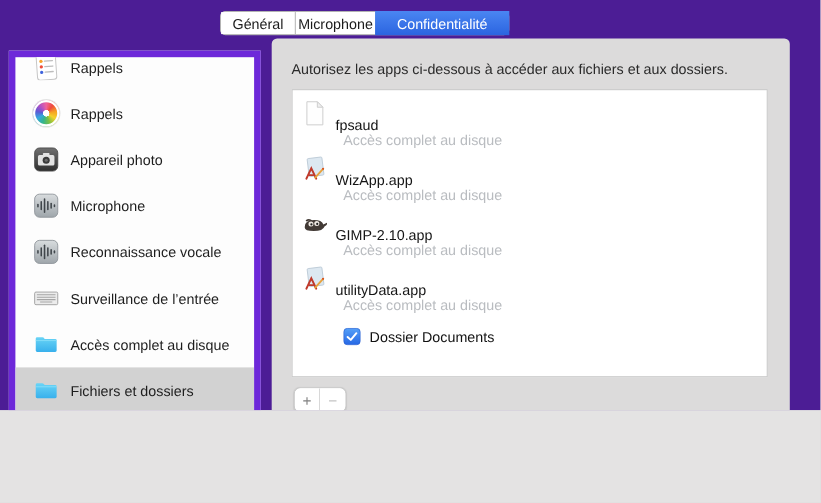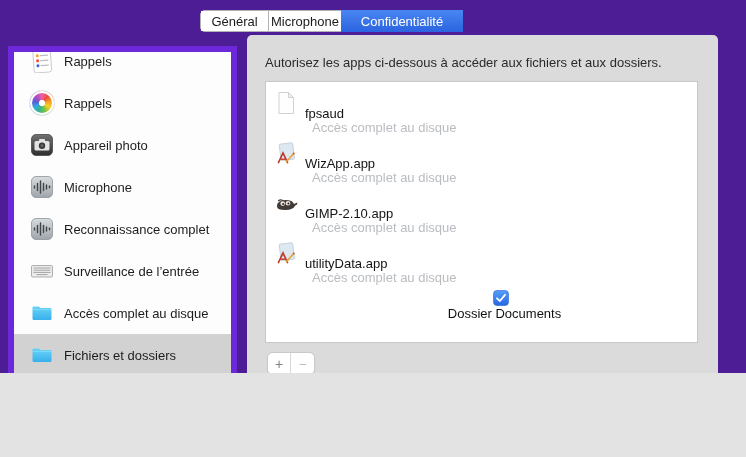--- a/index.html
+++ b/index.html
@@ -35,21 +35,21 @@
   
   .panel{position:absolute;left:247px;top:35px;width:471px;height:378px;background:#dcdbdb;
          border-radius:5px;}
   .panel-header{position:absolute;left:18px;top:20px;font-size:13px;color:#2a2a2a;white-space:nowrap;}
   .applist{position:absolute;left:18px;top:46px;width:433px;height:262px;background:#ffffff;
            border:1px solid #c8c8c8;box-sizing:border-box;overflow:hidden;padding:8px 8px 0 8px;}
   .approw{height:25px;display:flex;align-items:center;}
   .appname{font-size:13px;color:#141414;margin-left:7px;white-space:nowrap;margin-top:21px;}
   .subrow{height:25px;display:flex;align-items:center;padding-left:38px;}
   .subtext{font-size:13px;color:#b9bcc0;white-space:nowrap;}
-  .chkrow{height:24px;display:flex;align-items:center;padding-left:38px;flex-direction:column;}
+  .chkrow{height:24px;display:flex;align-items:flex-end;padding-left:38px;}
   .chklabel{font-size:13px;color:#111;margin-left:8px;white-space:nowrap;}
   .chkbox{width:16px;height:16px;display:inline-block;flex:0 0 16px;}
 
   
   .segctl{position:absolute;left:20px;top:317px;height:21px;display:flex;background:#fff;
           border:1px solid #c9c9c9;border-radius:6px;overflow:hidden;box-shadow:0 0.5px 1px rgba(0,0,0,0.08);}
   .seg{width:23px;height:100%;display:flex;align-items:center;justify-content:center;
        background:#fff;border:none;margin:0;padding:0;font-size:14px;color:#828282;
        font-family:inherit;cursor:default;}
   .seg.add{border-right:1px solid #d8d8d8;}
@@ -144,21 +144,21 @@
               <g stroke="#3f454a" stroke-width="1.4" stroke-linecap="round">
                 <line x1="4.5" y1="11" x2="4.5" y2="13"></line>
                 <line x1="7.5" y1="8.5" x2="7.5" y2="15.5"></line>
                 <line x1="10.5" y1="6" x2="10.5" y2="18"></line>
                 <line x1="13.5" y1="8.5" x2="13.5" y2="15.5"></line>
                 <line x1="16.5" y1="10" x2="16.5" y2="14"></line>
                 <line x1="19.5" y1="11.3" x2="19.5" y2="12.7"></line>
               </g>
             </svg>
           </span>
-          <span class="slabel">Reconnaissance complet</span>
+          <span class="slabel">Reconnaissance vocale</span>
         </div>
         <div class="srow">
           <span class="icon i-keyboard-icon">
             <svg viewBox="0 0 24 24" width="24" height="24">
               <rect x="1.5" y="6.5" width="21" height="11.5" rx="1.2" fill="#ececec" stroke="#9c9c9c" stroke-width="0.8"></rect>
               <g stroke="#a5a5a5" stroke-width="1">
                 <line x1="3.5" y1="9" x2="20.5" y2="9"></line>
                 <line x1="3.5" y1="11.2" x2="20.5" y2="11.2"></line>
                 <line x1="3.5" y1="13.4" x2="20.5" y2="13.4"></line>
                 <line x1="6.5" y1="15.6" x2="17.5" y2="15.6"></line>

